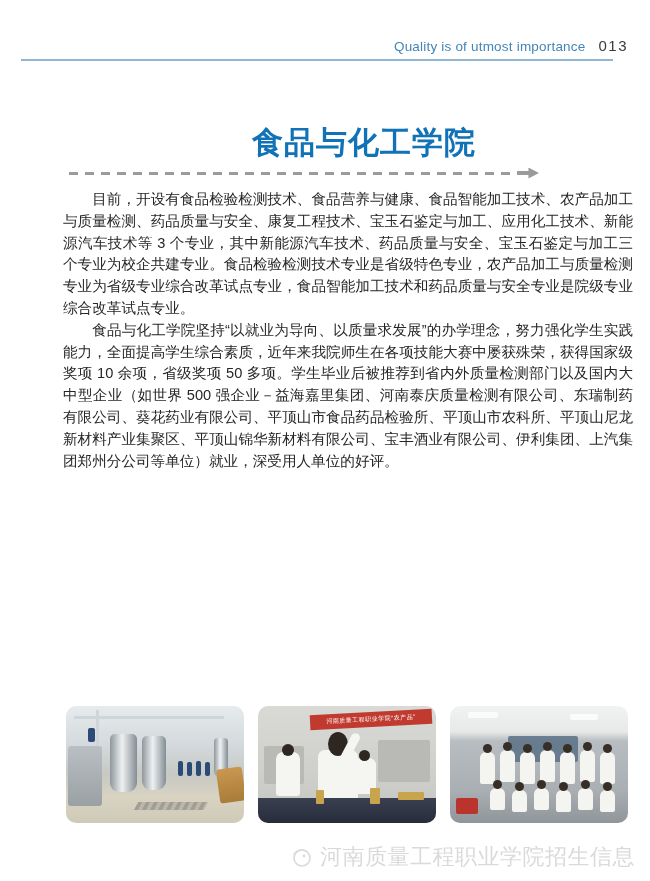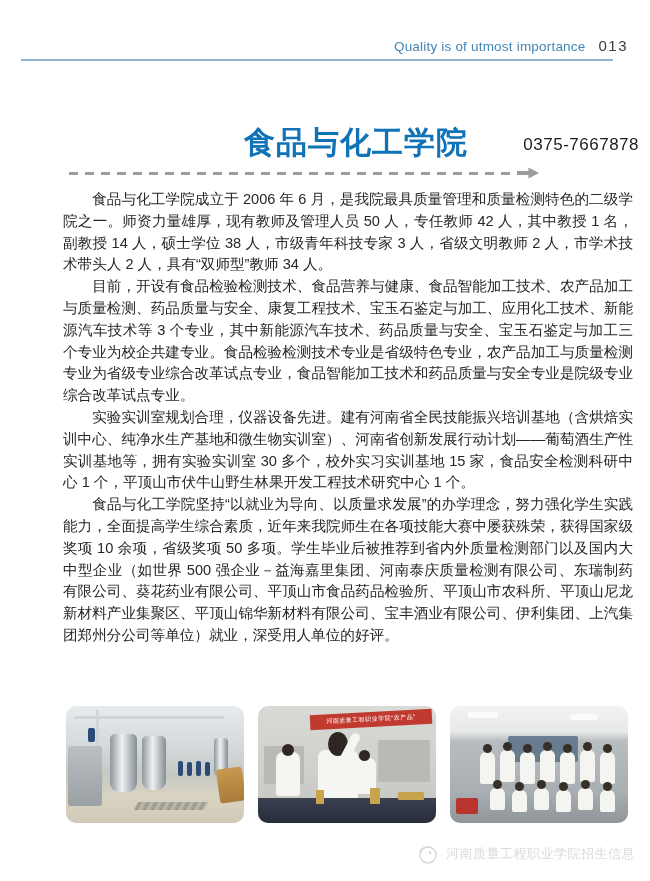--- a/index.html
+++ b/index.html
@@ -9,21 +9,21 @@
   }
   .page{position:absolute;inset:0;background:#fff;margin-left:21px;}
 
   
   .header-row{position:absolute;top:37px;right:22px;display:flex;align-items:baseline;gap:13px;}
   .header-slogan{color:#4386b8;font-size:13.5px;letter-spacing:.2px;}
   .header-page-num{color:#3b3b3b;font-size:15px;letter-spacing:1.5px;}
   .header-line{position:absolute;top:59px;left:0;width:592px;height:2px;background:#8fb6d4;}
 
   
-  .title-row{position:absolute;top:122px;left:50px;width:570px;height:42px;}
+  .title-row{position:absolute;top:122px;left:58px;width:570px;height:42px;}
   .college-title{
     position:absolute;left:0;right:0;text-align:center;
     font-size:31px;font-weight:bold;color:#1173b7;letter-spacing:1px;
   }
   .phone{position:absolute;right:2px;top:13px;font-size:17px;color:#1d1d1d;letter-spacing:.5px;}
 
   
   .divider{position:absolute;top:167px;left:48px;width:470px;height:12px;display:flex;align-items:center;}
   .divider .dashes{
     flex:1;height:3px;
@@ -67,48 +67,45 @@
   .photo-group{background:linear-gradient(180deg,#f1f2f2 0%,#e7e8e8 22%,#b7bdc0 30%,#a9afb2 72%,#8f9598 100%);}
   .light-strip{background:#fafbfb;border-radius:2px;}
   .banner-blue{background:#5a7186;opacity:.85;border-radius:2px;}
   .fig{width:15px;height:32px;background:#f4f4f1;border-radius:6px 6px 2px 2px;}
   .fig::before{content:'';position:absolute;top:-8px;left:3px;width:9px;height:9px;border-radius:50%;background:#372e26;}
   .fig.seated{height:22px;}
   .red-chair{background:#b8342c;border-radius:2px;}
 
   
   .watermark{position:absolute;top:842px;right:15px;display:flex;align-items:center;gap:6px;color:#dadada;}
-  .watermark-text{font-size:13px;letter-spacing:.5px;}
+  .watermark-text{font-size:22px;letter-spacing:.5px;}
   .logo-icon{width:24px;height:24px;}
 </style>
 </head>
 <body>
 
 <div class="page">
 
   <div class="header-row">
     <span class="header-slogan">Quality is of utmost importance</span>
     <span class="header-page-num">013</span>
   </div>
   <div class="header-line"></div>
 
   <div class="title-row">
     <div class="college-title">食品与化工学院</div>
-    <div class="phone">0375-7667878</div>
   </div>
 
   <div class="divider">
     <div class="dashes"></div>
     <div class="arrow"></div>
   </div>
 
   <div class="body-text">
-    <p>食品与化工学院成立于 2006 年 6 月，是我院最具质量管理和质量检测特色的二级学院之一。师资力量雄厚，现有教师及管理人员 50 人，专任教师 42 人，其中教授 1 名，副教授 14 人，硕士学位 38 人，市级青年科技专家 3 人，省级文明教师 2 人，市学术技术带头人 2 人，具有“双师型”教师 34 人。</p>
     <p>目前，开设有食品检验检测技术、食品营养与健康、食品智能加工技术、农产品加工与质量检测、药品质量与安全、康复工程技术、宝玉石鉴定与加工、应用化工技术、新能源汽车技术等 3 个专业，其中新能源汽车技术、药品质量与安全、宝玉石鉴定与加工三个专业为校企共建专业。食品检验检测技术专业是省级特色专业，农产品加工与质量检测专业为省级专业综合改革试点专业，食品智能加工技术和药品质量与安全专业是院级专业综合改革试点专业。</p>
-    <p>实验实训室规划合理，仪器设备先进。建有河南省全民技能振兴培训基地（含烘焙实训中心、纯净水生产基地和微生物实训室）、河南省创新发展行动计划——葡萄酒生产性实训基地等，拥有实验实训室 30 多个，校外实习实训基地 15 家，食品安全检测科研中心 1 个，平顶山市伏牛山野生林果开发工程技术研究中心 1 个。</p>
     <p>食品与化工学院坚持“以就业为导向、以质量求发展”的办学理念，努力强化学生实践能力，全面提高学生综合素质，近年来我院师生在各项技能大赛中屡获殊荣，获得国家级奖项 10 余项，省级奖项 50 多项。学生毕业后被推荐到省内外质量检测部门以及国内大中型企业（如世界 500 强企业－益海嘉里集团、河南泰庆质量检测有限公司、东瑞制药有限公司、葵花药业有限公司、平顶山市食品药品检验所、平顶山市农科所、平顶山尼龙新材料产业集聚区、平顶山锦华新材料有限公司、宝丰酒业有限公司、伊利集团、上汽集团郑州分公司等单位）就业，深受用人单位的好评。</p>
   </div>
 
   <div class="photos">
 
     <div class="photo photo-factory">
       <div class="pipe" style="left:8px;top:10px;width:150px;height:3px;"></div>
       <div class="pipe" style="left:30px;top:4px;width:3px;height:40px;"></div>
       <div class="machine-gray" style="left:2px;top:40px;width:34px;height:60px;"></div>
       <div class="tank" style="left:44px;top:28px;width:27px;height:58px;"></div>

